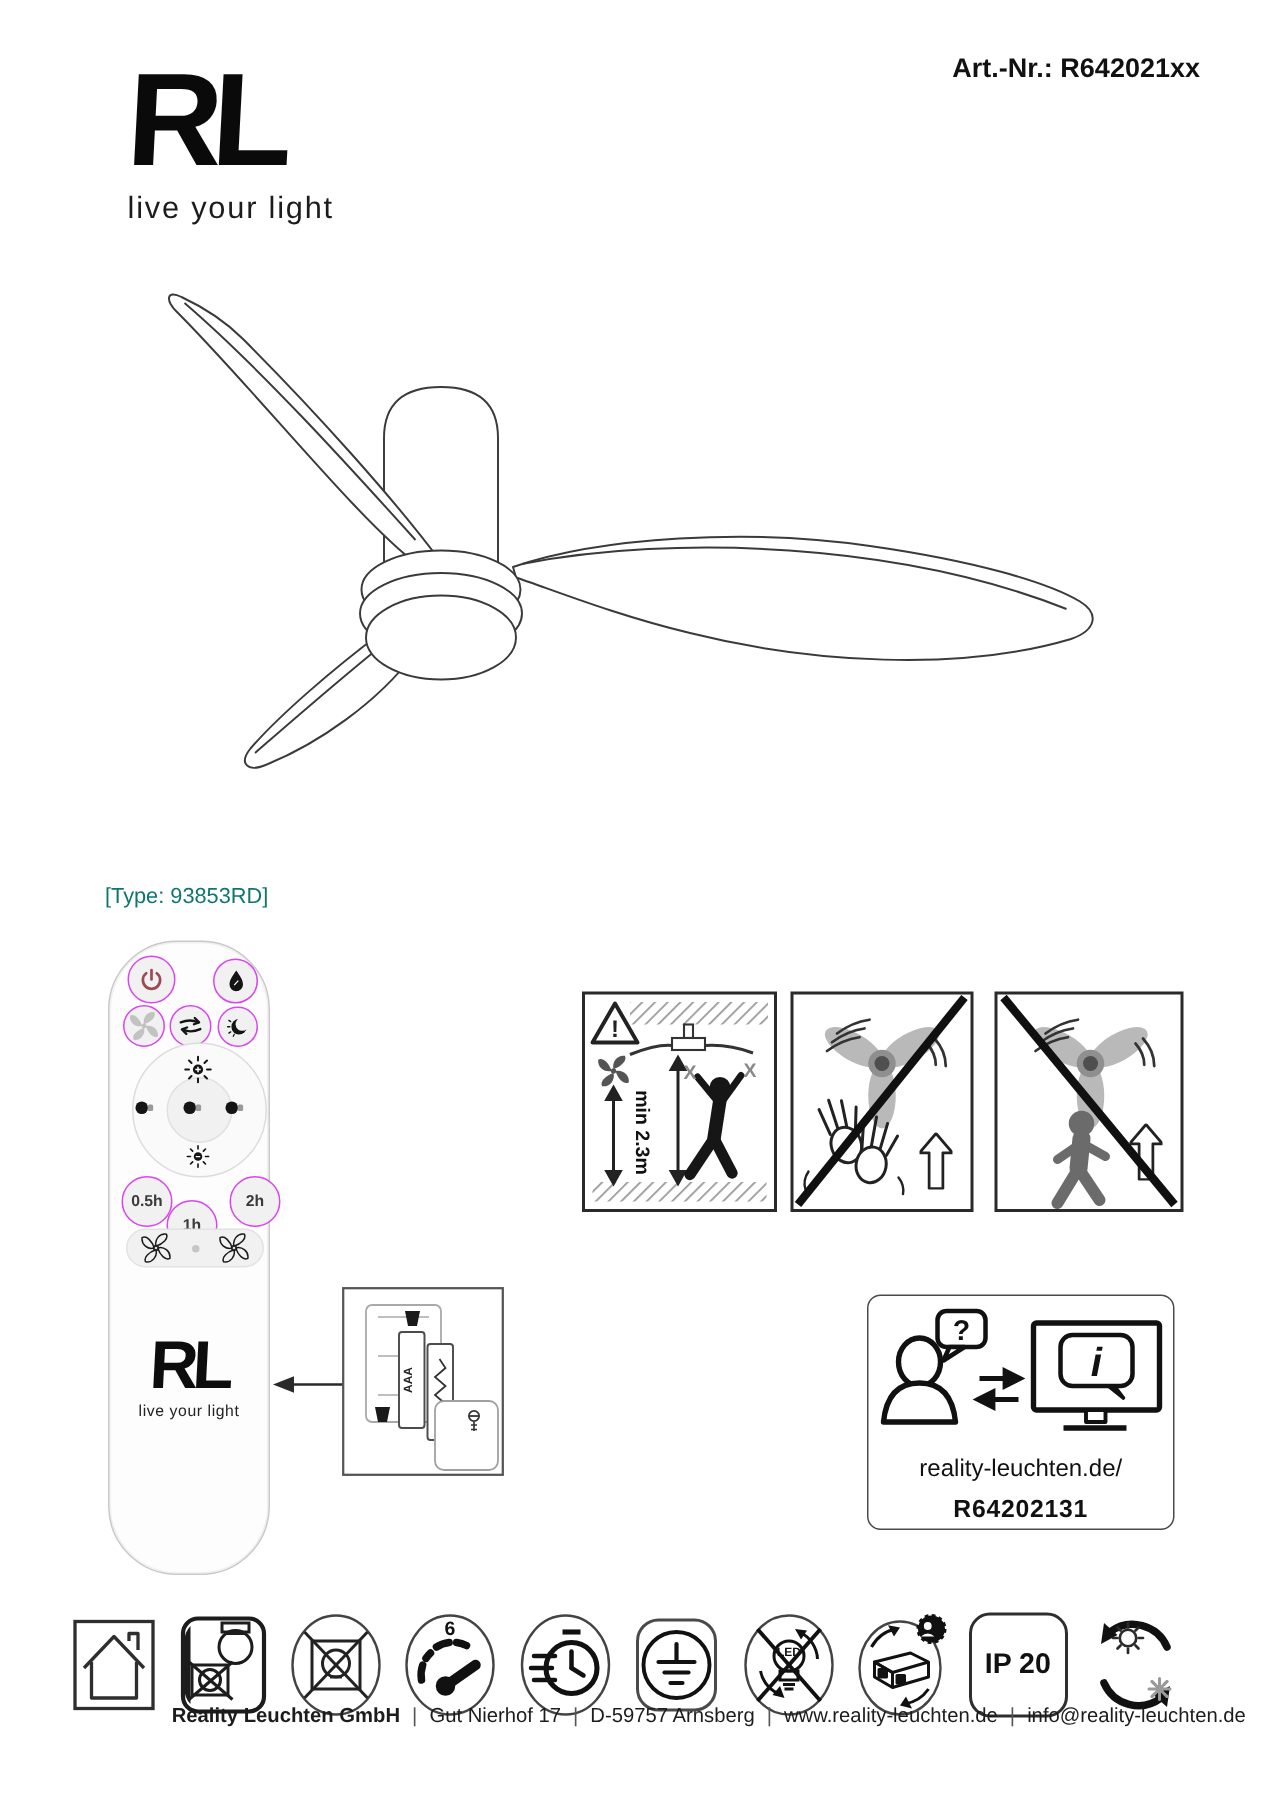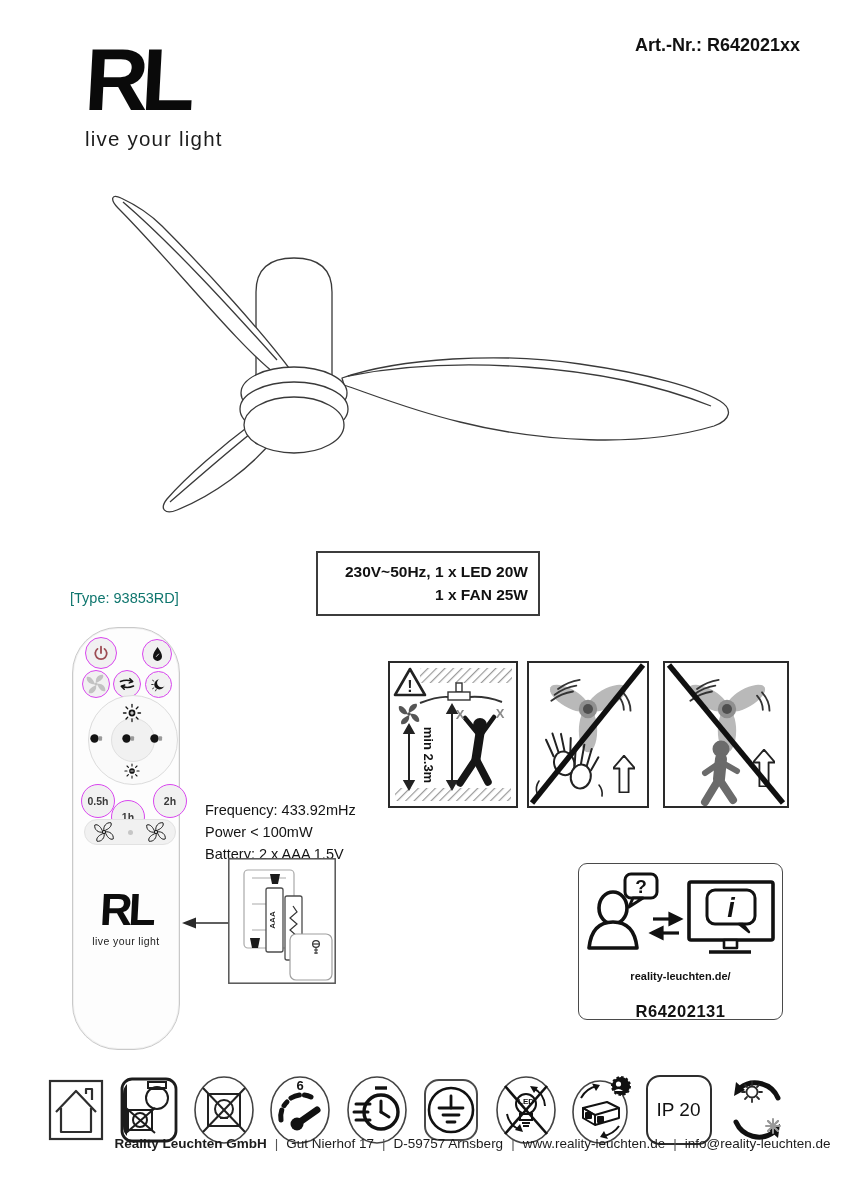--- a/index.html
+++ b/index.html
@@ -26,26 +26,26 @@
   .rpill{position:absolute;background:#f1f1f1;border:1px solid #e2e2e2;border-radius:13px;
          display:flex;align-items:center;justify-content:space-between;padding:0 9px;box-sizing:border-box;}
   .logo-remote{font-weight:900;font-size:45px;line-height:.9;letter-spacing:-4px;
                transform:skewX(-3deg);color:#0d0d0d;}
   .tagline-remote{font-size:10.5px;letter-spacing:.4px;color:#222;}
   
   .radiospec{font-size:14.5px;line-height:1.5;color:#141414;}
   
   .warnbox{border:2px solid #2a2a2a;background:#fff;}
   .infobox{border:1.5px solid #4a4a4a;border-radius:9px;background:#fff;text-align:center;}
-  .infobox .url{font-size:11px;font-weight:bold;margin-top:2px;}
-  .infobox .code{font-size:16.5px;font-weight:bold;margin-top:20px;letter-spacing:.5px;}
+  .infobox .url{font-size:16px;font-weight:normal;margin-top:2px;}
+  .infobox .code{font-size:16.5px;font-weight:bold;margin-top:8px;letter-spacing:.5px;}
   
   .iconrow{display:flex;justify-content:space-between;align-items:center;}
   .ipbadge{width:62px;height:66px;border:2px solid #2e2e2e;border-radius:14px;background:#fff;
-           display:flex;align-items:center;justify-content:center;font-size:19px;font-weight:normal;}
+           display:flex;align-items:center;justify-content:center;font-size:19px;font-weight:bold;}
   
   .footer{width:100%;text-align:center;font-size:13.5px;color:#1c1c1c;}
   .footer .sep{padding:0 8px;color:#555;}
   .footer .co{font-weight:bold;}
   svg text{font-family:"Liberation Sans",sans-serif;}
 </style>
 </head>
 <body>
 
 <div id="page">
@@ -100,24 +100,20 @@
 
       <path d="M196,256 C172,288 132,316 97,330 C85,335 79,329 87,319 C106,297 142,266 174,242 Z" fill="#ffffff"></path>
       <path d="M90,322 C120,296 152,268 180,246"></path>
 
       <ellipse cx="214" cy="213" rx="53" ry="26" fill="#ffffff"></ellipse>
       <ellipse cx="214" cy="229" rx="54" ry="27" fill="#ffffff"></ellipse>
       <ellipse cx="214" cy="245" rx="50" ry="28" fill="#ffffff"></ellipse>
     </g>
   </svg>
 
-  <div class="abs specbox" style="left:316px;top:551px;width:200px;">
-    <div>230V~50Hz, 1 x LED 20W</div>
-    <div>1 x FAN 25W</div>
-  </div>
 
   <div class="abs typelabel" style="left:70px;top:590px;">[Type: 93853RD]</div>
 
   <div class="abs remote" style="left:72px;top:627px;">
 
     <div class="rbtn" style="left:12px;top:9px;width:30px;height:30px;">
       <svg width="18" height="18" viewBox="0 0 20 20">
         <g fill="none" stroke="#9c4b52" stroke-width="2" stroke-linecap="round">
           <path d="M10,3 L10,10"></path>
           <path d="M6.1,5.4 A6.4,6.4 0 1 0 13.9,5.4"></path>
@@ -221,25 +217,20 @@
           <use href="#sym-fan" fill="none" stroke="#1c1c1c" stroke-width="1.3"></use>
         </svg>
     </div>
 
     <div class="abs" style="left:0;right:0;top:262px;text-align:center;">
       <div class="logo-remote">RL</div>
       <div class="tagline-remote" style="margin-top:4px;">live your light</div>
     </div>
   </div>
 
-  <div class="abs radiospec" style="left:205px;top:800px;">
-    <div>Frequency: 433.92mHz</div>
-    <div>Power &lt; 100mW</div>
-    <div>Battery: 2 x AAA 1.5V</div>
-  </div>
 
   <svg class="abs" style="left:182px;top:915px;" width="50" height="16" viewBox="0 0 50 16">
     <line x1="12" y1="8" x2="50" y2="8" stroke="#2a2a2a" stroke-width="1.6"></line>
     <polygon points="0,8 14,2.5 14,13.5" fill="#2a2a2a"></polygon>
   </svg>
 
   <svg class="abs" style="left:228px;top:858px;" width="108" height="126" viewBox="0 0 108 126">
     <rect x="0.8" y="0.8" width="106.4" height="124.4" fill="#ffffff" stroke="#555" stroke-width="1.5"></rect>
     <rect x="16" y="12" width="50" height="78" rx="4" fill="none" stroke="#a9a9a9" stroke-width="1.2"></rect>
     <line x1="24" y1="20" x2="58" y2="20" stroke="#a9a9a9" stroke-width="1"></line>

